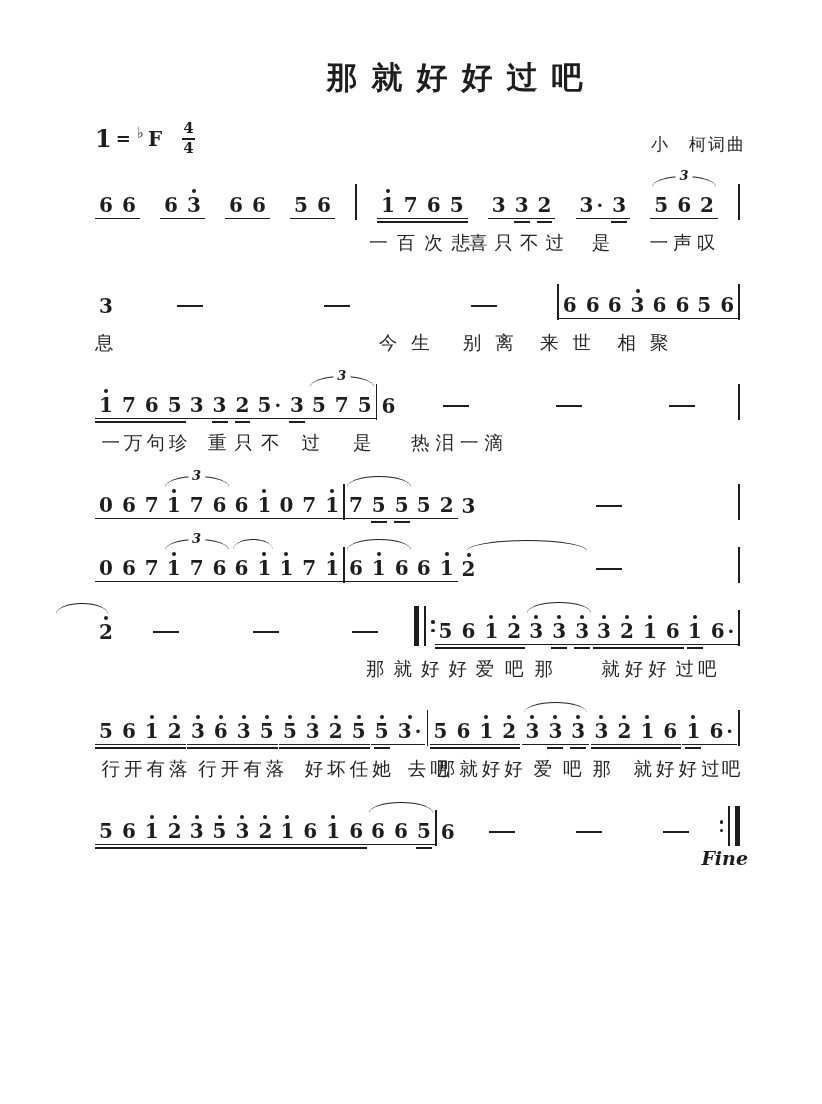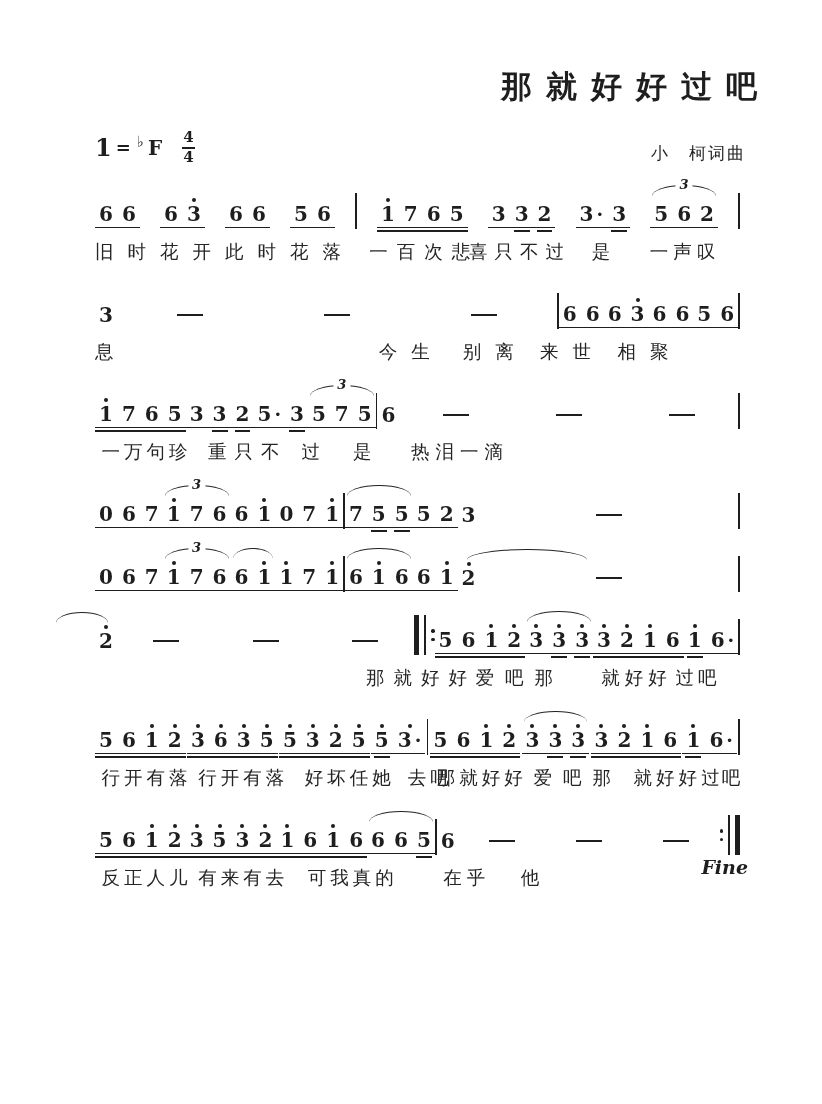--- a/index.html
+++ b/index.html
@@ -4,21 +4,21 @@
 <style>
   :root{ --ink:#1e1e1e; --paper:#ffffff; }
   html,body{margin:0;padding:0;}
   body{
     width:822px;height:1104px;background:var(--paper);overflow:hidden;
     font-family:"Liberation Sans",sans-serif;color:var(--ink);
   }
   .page{width:822px;height:1104px;box-sizing:border-box;padding:56px 82px 0 95px;}
   
   h1.title{
-    margin:13px;text-align:right;position:relative;left:44px;
+    margin:4px;text-align:center;position:relative;left:44px;
     font-family:"DejaVu Serif",serif;font-weight:700;font-size:31px;
     letter-spacing:14px;line-height:1.1;
   }
   .subtitle{
     margin-top:9px;text-align:center;position:relative;left:10px;
     font-size:16px;letter-spacing:5px;color:#2a2a2a;
   }
   .meta-row{margin-top:22px;display:flex;justify-content:space-between;align-items:flex-end;height:40px;}
   .keysig{display:flex;align-items:center;gap:4px;font-family:"DejaVu Serif",serif;font-weight:700;}
   .k1{font-size:24px;}
@@ -192,21 +192,20 @@
               <span class="dg">6</span>
             </span>
             <span class="tok">
               <span class="odot off"></span>
               <span class="dg">2</span>
             </span>
           </span>
           <div class="bar"></div>
         </div>
         <div class="lyrics-row">
-          <span class="lyric-seg" style="left: 0%; letter-spacing: 14px;">旧时花开此时花落</span>
           <span class="lyric-seg" style="left: 42.5%; letter-spacing: 9px;">一百次悲</span>
           <span class="lyric-seg" style="left: 58%; letter-spacing: 7px;">喜只不过</span>
           <span class="lyric-seg" style="left: 77%;">是</span>
           <span class="lyric-seg" style="left: 86%; letter-spacing: 5px;">一声叹</span>
         </div>
       </div>
       <div class="system">
         <div class="notes-row">
           <span class="beam u0">
             <span class="tok">
@@ -880,22 +879,15 @@
           <div class="rep re">
             <div class="rdots">
               <div class="rdot"></div>
               <div class="rdot"></div>
             </div>
             <div class="thin"></div>
             <div class="thick"></div>
             <div class="fine">Fine</div>
           </div>
         </div>
-        <div class="lyrics-row">
-          <span class="lyric-seg" style="left: 1%; letter-spacing: 4px;">反正人儿</span>
-          <span class="lyric-seg" style="left: 16%; letter-spacing: 4px;">有来有去</span>
-          <span class="lyric-seg" style="left: 33%; letter-spacing: 4px;">可我真的</span>
-          <span class="lyric-seg" style="left: 54%; letter-spacing: 5px;">在乎</span>
-          <span class="lyric-seg" style="left: 66%;">他</span>
-        </div>
       </div>
     </main>
 </div>
 
 </body></html>

